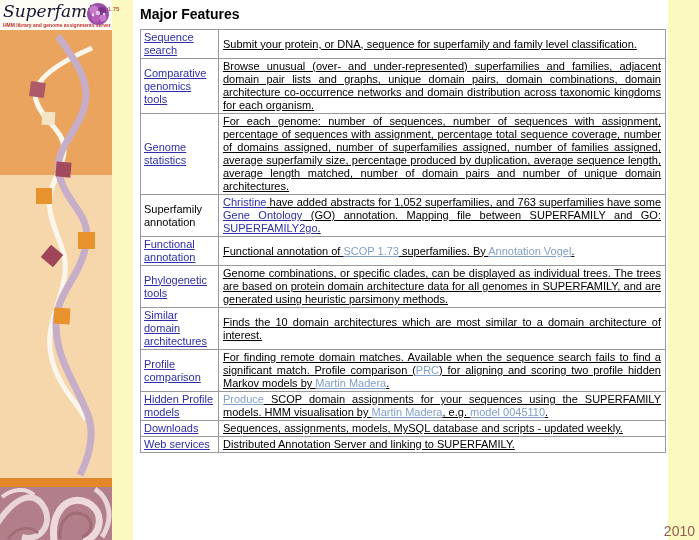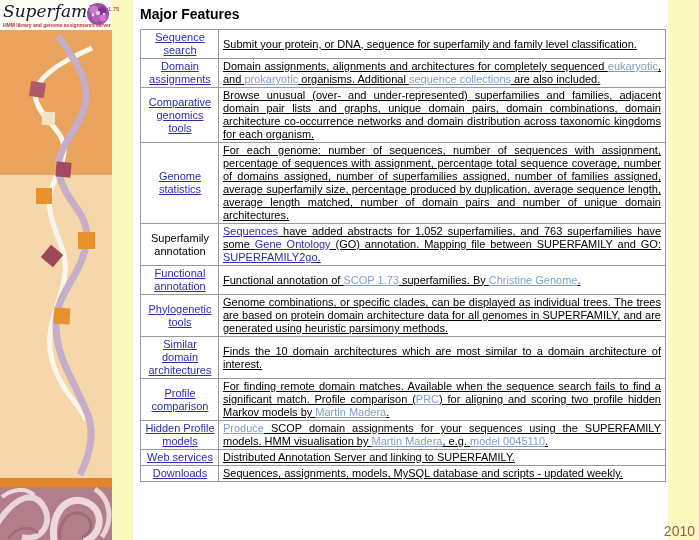--- a/index.html
+++ b/index.html
@@ -18,21 +18,21 @@
   .block-top    { position:absolute; left:0; top:30px;  width:112px; height:145px; background:var(--c-block-top,#EBA45E); }
   .block-bottom { position:absolute; left:0; top:175px; width:112px; height:303px; background:var(--c-block-bottom,#F6D7AC); }
   .divider-bar  { position:absolute; left:0; top:478px; width:112px; height:9px;  background:var(--c-divider,#E1872A); }
   .ribbon       { position:absolute; left:0; top:487px; width:112px; height:53px; background:var(--c-ribbon,#B27E89); overflow:hidden; }
   .dna-art { position:absolute; left:0; top:30px; width:112px; height:448px; pointer-events:none; }
   
   .content { position:absolute; left:133px; top:0; width:535px; height:540px; background:#FFFFFF; }
   .page-title { margin:6px 0 7px 7px; font-size:14px; font-weight:bold; color:#000; }
   table.features { margin-left:7px; border-collapse:collapse; width:526px; table-layout:fixed; }
   table.features td { border:1px solid #999999; vertical-align:middle; font-size:11px; line-height:13px; }
-  td.feature-cell { width:72px; padding:1px 2px 1px 3px;text-align:center; }
+  td.feature-cell { width:72px; padding:1px 2px 1px 3px; }
   td.desc-cell { padding:1px 4px; text-align:justify; color:#000;text-decoration:underline; }
   a.feature-link { color:var(--link-primary,#2E2EA8); text-decoration:underline; }
   .feature-plain { color:#000; }
   a.inline-link { text-decoration:underline; }
   a.inline-link.light { color:var(--link-light,#7F9FC8); }
   a.inline-link.primary { color:var(--link-primary,#2E2EA8); }
   .year-stamp { position:absolute; right:4px; top:523px; font-size:14px; color:#965B50; }
 </style>
 </head>
 <body>
@@ -82,60 +82,56 @@
 
 <div class="content">
   <h1 class="page-title">Major Features</h1>
   <table class="features">
     <tbody>
         <tr>
           <td class="feature-cell"><a href="#" class="feature-link">Sequence search</a></td>
           <td class="desc-cell">Submit your protein, or DNA, sequence for superfamily and family level classification.</td>
         </tr>
         <tr>
-          <td class="feature-cell"><a href="#" class="feature-link">Domain assignments</a></td>
-          <td class="desc-cell">Domain assignments, alignments and architectures for completely sequenced <a href="#" class="inline-link light">eukaryotic</a>, and <a href="#" class="inline-link light">prokaryotic</a> organisms. Additional <a href="#" class="inline-link light">sequence collections</a> are also included.</td>
-        </tr>
-        <tr>
           <td class="feature-cell"><a href="#" class="feature-link">Comparative genomics tools</a></td>
           <td class="desc-cell">Browse unusual (over- and under-represented) superfamilies and families, adjacent domain pair lists and graphs, unique domain pairs, domain combinations, domain architecture co-occurrence networks and domain distribution across taxonomic kingdoms for each organism.</td>
         </tr>
         <tr>
           <td class="feature-cell"><a href="#" class="feature-link">Genome statistics</a></td>
           <td class="desc-cell">For each genome: number of sequences, number of sequences with assignment, percentage of sequences with assignment, percentage total sequence coverage, number of domains assigned, number of superfamilies assigned, number of families assigned, average superfamily size, percentage produced by duplication, average sequence length, average length matched, number of domain pairs and number of unique domain architectures.</td>
         </tr>
         <tr>
           <td class="feature-cell"><span class="feature-plain">Superfamily annotation</span></td>
-          <td class="desc-cell"><a href="#" class="inline-link primary">Sequences</a> have added abstracts for 1,052 superfamilies, and 763 superfamilies have some <a href="#" class="inline-link primary">Gene Ontology</a> (GO) annotation. Mapping file between SUPERFAMILY and GO: <a href="#" class="inline-link primary">SUPERFAMILY2go</a>.</td>
+          <td class="desc-cell"><a href="#" class="inline-link primary">Christine</a> have added abstracts for 1,052 superfamilies, and 763 superfamilies have some <a href="#" class="inline-link primary">Gene Ontology</a> (GO) annotation. Mapping file between SUPERFAMILY and GO: <a href="#" class="inline-link primary">SUPERFAMILY2go</a>.</td>
         </tr>
         <tr>
           <td class="feature-cell"><a href="#" class="feature-link">Functional annotation</a></td>
-          <td class="desc-cell">Functional annotation of <a href="#" class="inline-link light">SCOP 1.73</a> superfamilies. By <a href="#" class="inline-link light">Christine Genome</a>.</td>
+          <td class="desc-cell">Functional annotation of <a href="#" class="inline-link light">SCOP 1.73</a> superfamilies. By <a href="#" class="inline-link light">Annotation Vogel</a>.</td>
         </tr>
         <tr>
           <td class="feature-cell"><a href="#" class="feature-link">Phylogenetic tools</a></td>
           <td class="desc-cell">Genome combinations, or specific clades, can be displayed as individual trees. The trees are based on protein domain architecture data for all genomes in SUPERFAMILY, and are generated using heuristic parsimony methods.</td>
         </tr>
         <tr>
           <td class="feature-cell"><a href="#" class="feature-link">Similar domain architectures</a></td>
           <td class="desc-cell">Finds the 10 domain architectures which are most similar to a domain architecture of interest.</td>
         </tr>
         <tr>
           <td class="feature-cell"><a href="#" class="feature-link">Profile comparison</a></td>
           <td class="desc-cell">For finding remote domain matches. Available when the sequence search fails to find a significant match. Profile comparison (<a href="#" class="inline-link light">PRC</a>) for aligning and scoring two profile hidden Markov models by <a href="#" class="inline-link light">Martin Madera</a>.</td>
         </tr>
         <tr>
           <td class="feature-cell"><a href="#" class="feature-link">Hidden Profile models</a></td>
           <td class="desc-cell"><a href="#" class="inline-link light">Produce</a> SCOP domain assignments for your sequences using the SUPERFAMILY models. HMM visualisation by <a href="#" class="inline-link light">Martin Madera</a>, e.g. <a href="#" class="inline-link light">model 0045110</a>.</td>
         </tr>
         <tr>
+          <td class="feature-cell"><a href="#" class="feature-link">Downloads</a></td>
+          <td class="desc-cell">Sequences, assignments, models, MySQL database and scripts - updated weekly.</td>
+        </tr>
+        <tr>
           <td class="feature-cell"><a href="#" class="feature-link">Web services</a></td>
           <td class="desc-cell">Distributed Annotation Server and linking to SUPERFAMILY.</td>
-        </tr>
-        <tr>
-          <td class="feature-cell"><a href="#" class="feature-link">Downloads</a></td>
-          <td class="desc-cell">Sequences, assignments, models, MySQL database and scripts - updated weekly.</td>
         </tr>
       </tbody>
   </table>
 </div>
 
 <div class="year-stamp">2010</div>
 
 </body></html>

